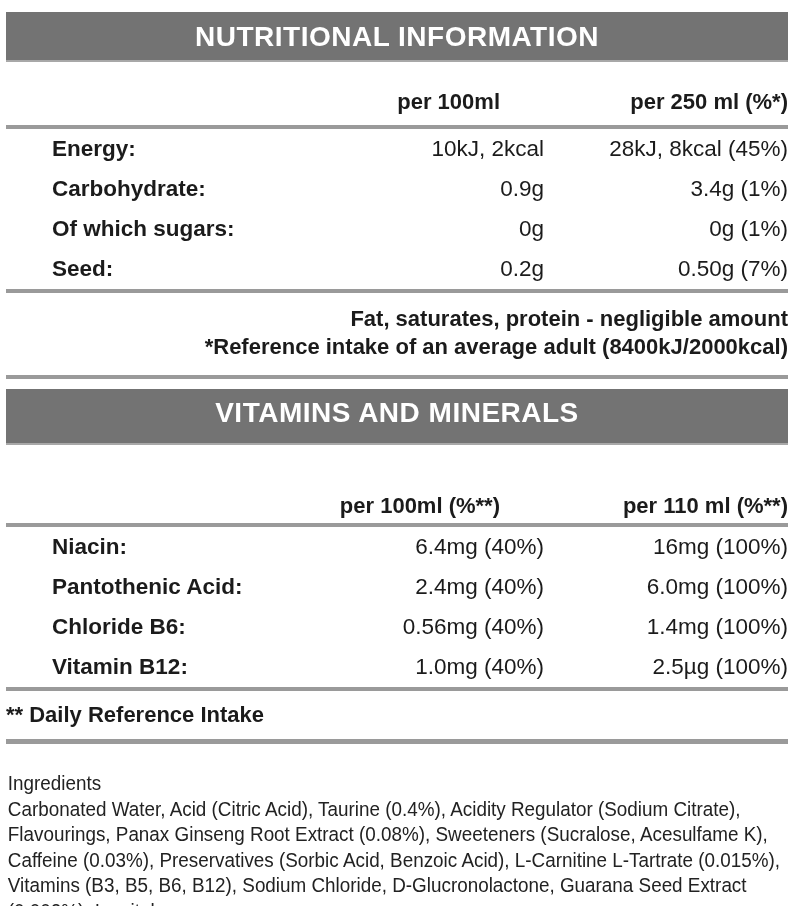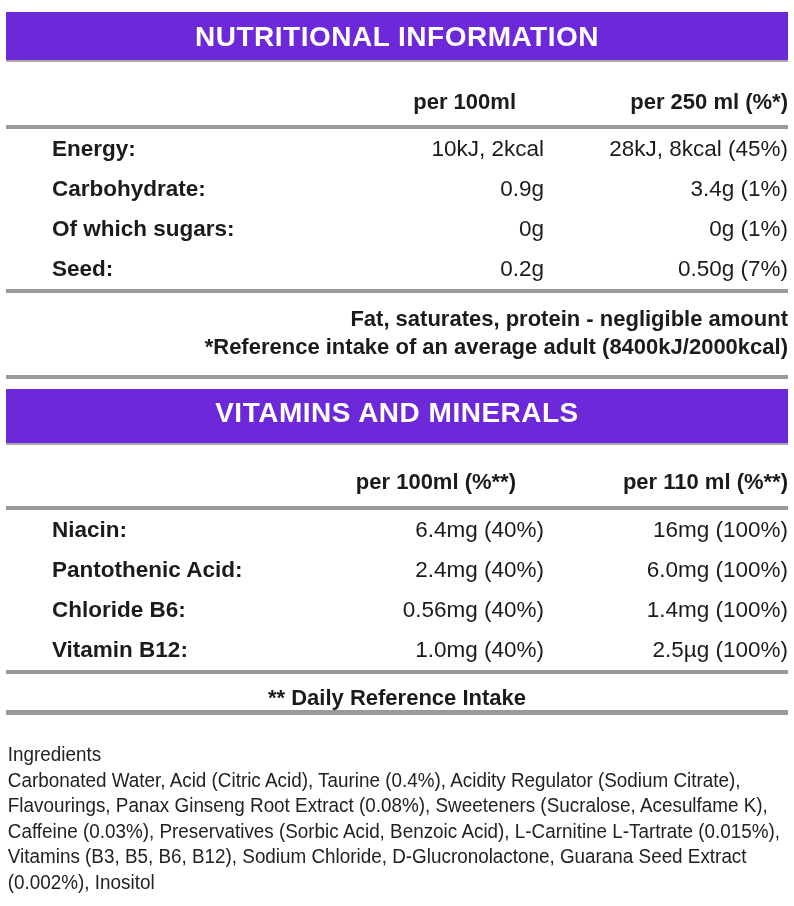--- a/index.html
+++ b/index.html
@@ -8,61 +8,60 @@
     width: 794px;
     height: 906px;
     background: #ffffff;
     color: #1b1b1b;
     font-family: "Liberation Sans", sans-serif;
     padding: 12px 6px 0 6px;
     overflow: hidden;
   }
   .bar {
     height: 50px;
-    background: #6d28d9;
+    background: #737373;
     color: #ffffff;
     font-weight: bold;
     font-size: 28px;
     letter-spacing: 0.5px;
     text-align: center;
     line-height: 50px;
     border-bottom: 2px solid #a8a8a8;
   }
   .bar2 { height: 56px; line-height: 48px; margin-top: 10px; }
   .grid {
     display: grid;
     grid-template-columns: 280px 214px auto;
     align-items: baseline;
   }
   .c2, .c3 { text-align: right; }
-  .thead { font-weight: bold; font-size: 22px; padding: 27px 0 10px 0; gap: 16px; }
-  .thead2 { padding-top: 24px; padding-bottom: 11px; }
+  .thead { font-weight: bold; font-size: 22px; padding: 27px 0 10px 0; }
+  .thead2 { padding-top: 24px; padding-bottom: 4px; margin-top: 24px; }
   .divider { height: 4px; background: #9a9a9a; }
   .divider-thick { height: 5px; }
   .trow {
     font-size: 22.5px;
     height: 40px;
     display: grid;
     grid-template-columns: 280px 214px auto;
     align-items: center;
     margin-left: 44px;
   }
   .trow .c1 { font-weight: bold; padding-left: 2px; }
   .notes {
     text-align: right;
     font-weight: bold;
     font-size: 22px;
     line-height: 28px;
     padding: 12px 0 14px 0;
   }
   .footnote {
-    text-align: center;
     font-weight: bold;
     font-size: 22px;
-    height: 36px;
+    height: 48px;
     line-height: 48px;
   }
   .ingredients {
     margin-top: 26px;
     font-size: 20.5px;
     line-height: 25.5px;
     color: #222222;
     width: 848px;
     transform: scaleX(0.92);
     transform-origin: top left;

